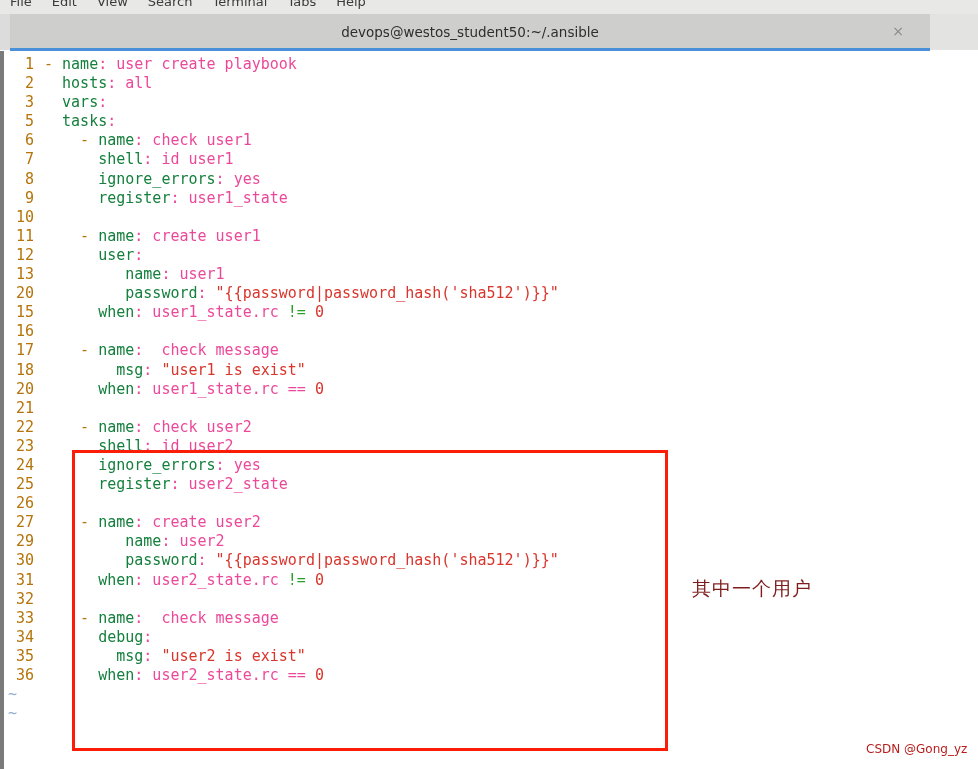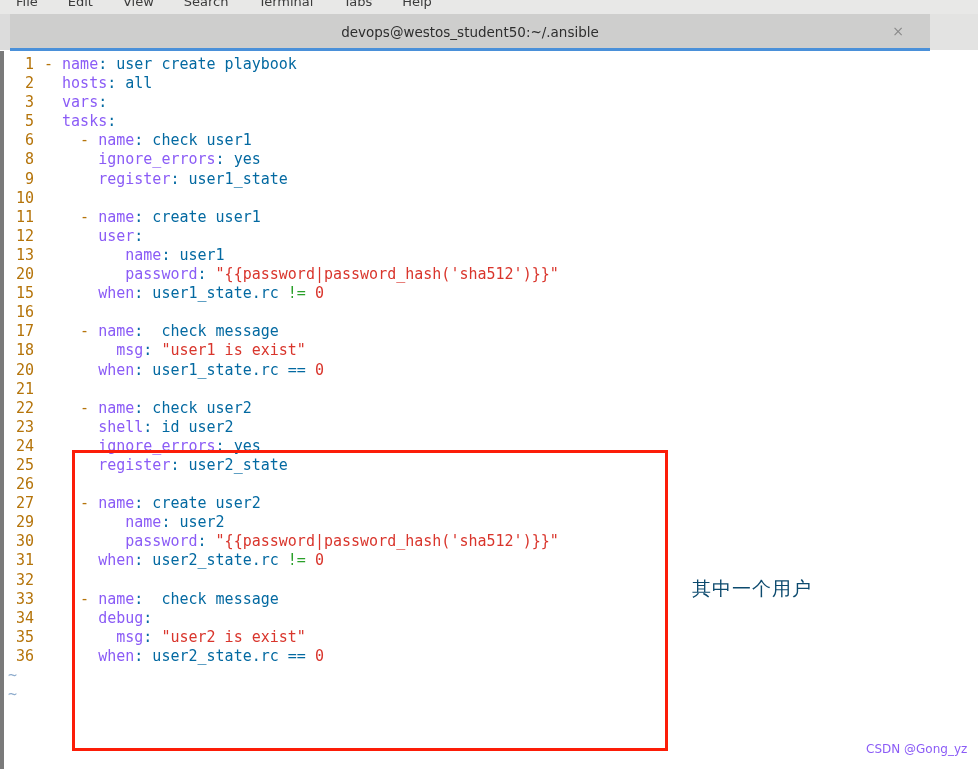--- a/index.html
+++ b/index.html
@@ -27,22 +27,21 @@
     position: absolute;
     left: 0; top: 0;
     width: 978px; height: 14px;
     background: #e8e8e7;
     overflow: hidden;
   }
   #menubar .menu-items {
     display: flex;
     align-items: flex-end;
     height: 14px;
-    padding-left: 6px;
-    gap: 10px;
+    gap: 0;
   }
   #menubar .menu-item {
     font-family: "DejaVu Sans", sans-serif;
     font-size: 13px;
     color: #3b3b3b;
     padding: 0 10px;
     line-height: 13px;
     position: relative;
     top: -6px;
     white-space: nowrap;
@@ -138,51 +137,51 @@
   .tilde {
     display: inline-block;
     width: 34px;
     text-align: left;
     padding-left: 8px;
     color: #8eaccd;
     font-size: 15px;
   }
   .src { padding-left: 10px; }
 
-  .k   { color: #8b5cf6; }   
-  .p   { color: #0369a1; }   
+  .k   { color: #15803d; }   
+  .p   { color: #ec4899; }   
   .s   { color: #d9352c; }   
   .n   { color: #d9352c; }   
   .op  { color: #2aa02a; }   
   .dash{ color: #b5740a; }   
 
   
   #redbox {
     position: absolute;
     left: 72px; top: 450px;
     width: 596px; height: 301px;
     border: 3px solid #fc1d08;
     box-sizing: border-box;
     pointer-events: none;
   }
   #cn-note {
     position: absolute;
     left: 692px; top: 576px;
     font-family: "DejaVu Sans", sans-serif;
     font-size: 19px;
-    color: #0c4a6e;
+    color: #7f1d1d;
     white-space: nowrap;
     letter-spacing: 1px;
   }
   #watermark {
     position: absolute;
     left: 866px; top: 742px;
     font-family: "DejaVu Sans", sans-serif;
     font-size: 12px;
-    color: #8b5cf6;
+    color: #b91c1c;
     white-space: nowrap;
   }
 </style>
 </head>
 <body>
 
 <div id="window">
 
   <div id="menubar">
     <div class="menu-items">
@@ -208,20 +207,21 @@
 
   <div id="terminal">
     <div id="left-rail"></div>
     <div id="left-rail-inner"></div>
     <div id="code">
         <div class="row"><span class="ln">1</span><span class="src"><span class="dash">- </span><span class="k">name</span><span class="p">: user create playbook</span></span></div>
         <div class="row"><span class="ln">2</span><span class="src"><span class="p">  </span><span class="k">hosts</span><span class="p">: all</span></span></div>
         <div class="row"><span class="ln">3</span><span class="src"><span class="p">  </span><span class="k">vars</span><span class="p">:</span></span></div>
         <div class="row"><span class="ln">5</span><span class="src"><span class="p">  </span><span class="k">tasks</span><span class="p">:</span></span></div>
         <div class="row"><span class="ln">6</span><span class="src"><span class="dash">    - </span><span class="k">name</span><span class="p">: check user1</span></span></div>
+        <div class="row"><span class="ln">7</span><span class="src"><span class="p">      </span><span class="k">shell</span><span class="p">: id user1</span></span></div>
         <div class="row"><span class="ln">8</span><span class="src"><span class="p">      </span><span class="k">ignore_errors</span><span class="p">: yes</span></span></div>
         <div class="row"><span class="ln">9</span><span class="src"><span class="p">      </span><span class="k">register</span><span class="p">: user1_state</span></span></div>
         <div class="row"><span class="ln">10</span><span class="src"></span></div>
         <div class="row"><span class="ln">11</span><span class="src"><span class="dash">    - </span><span class="k">name</span><span class="p">: create user1</span></span></div>
         <div class="row"><span class="ln">12</span><span class="src"><span class="p">      </span><span class="k">user</span><span class="p">:</span></span></div>
         <div class="row"><span class="ln">13</span><span class="src"><span class="p">         </span><span class="k">name</span><span class="p">: user1</span></span></div>
         <div class="row"><span class="ln">20</span><span class="src"><span class="p">         </span><span class="k">password</span><span class="p">: </span><span class="s">"{{password|password_hash('sha512')}}"</span></span></div>
         <div class="row"><span class="ln">15</span><span class="src"><span class="p">      </span><span class="k">when</span><span class="p">: user1_state.rc </span><span class="op">!=</span><span class="p"> </span><span class="n">0</span></span></div>
         <div class="row"><span class="ln">16</span><span class="src"></span></div>
         <div class="row"><span class="ln">17</span><span class="src"><span class="dash">    - </span><span class="k">name</span><span class="p">:  check message</span></span></div>

